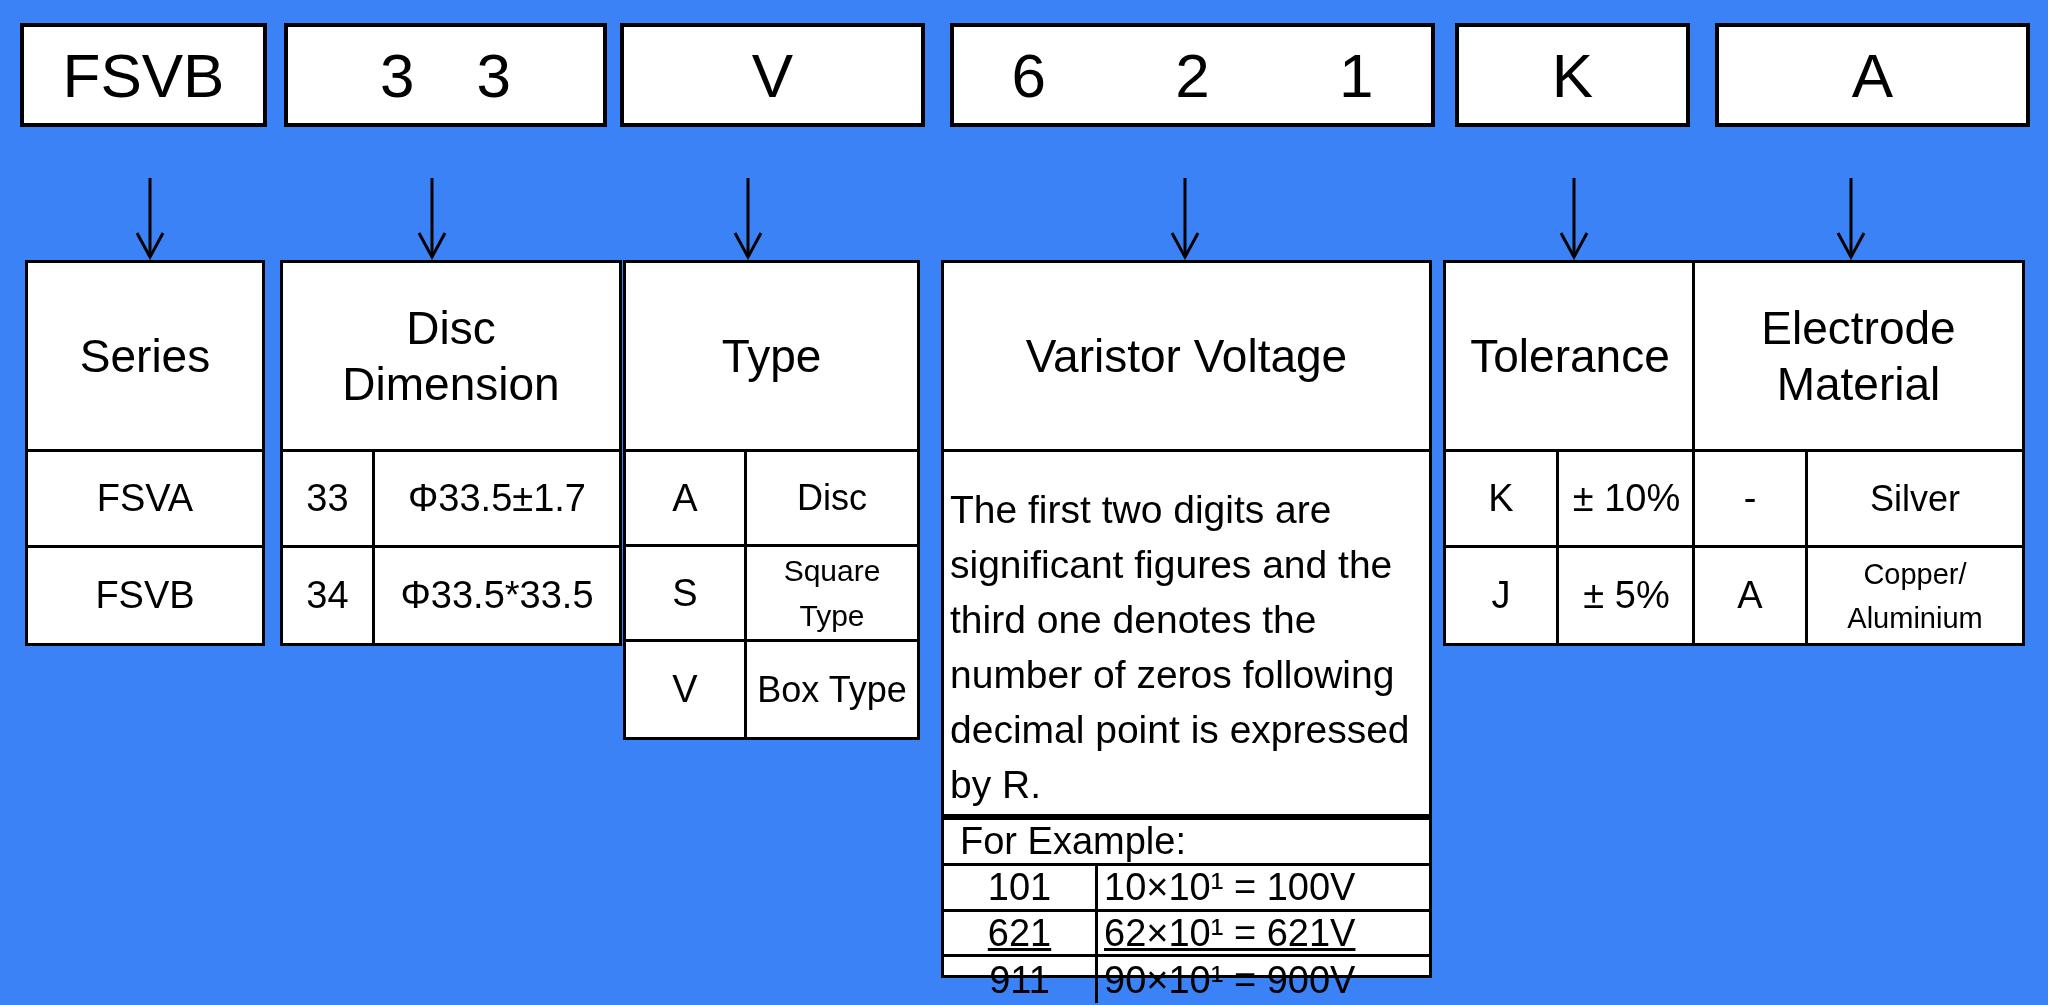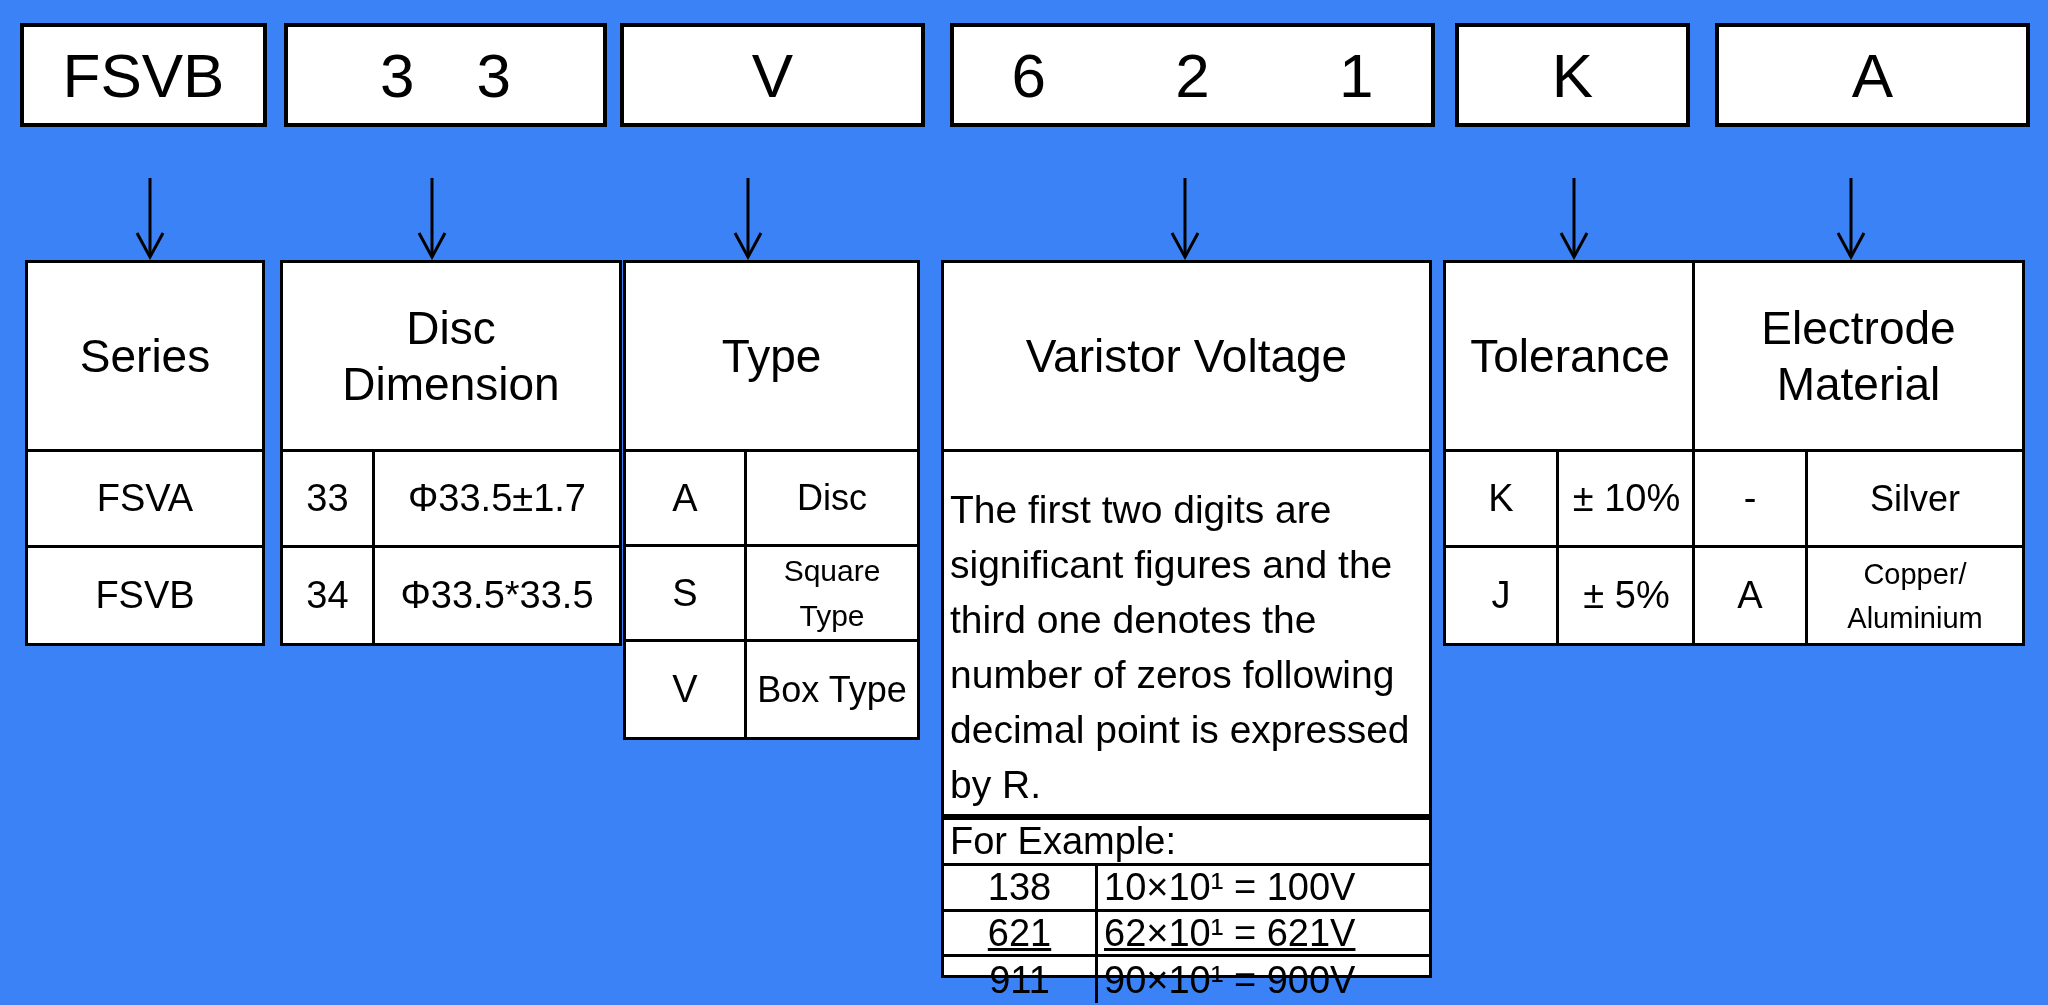--- a/index.html
+++ b/index.html
@@ -43,21 +43,21 @@
   #t-disc .c1{width:92px;} 
   #t-type .c1{width:121px;}
   #t-tol .c1{width:113px;}
   #t-elec .c1{width:113px;}
   .fs36{font-size:36px;} .fs30{font-size:30px;line-height:45px;} .fs29{font-size:29px;line-height:44px;}
 
   
   .vdesc{box-sizing:border-box;height:337px;border-bottom:3px solid #000;
     font-size:39px;line-height:55px;padding:2px 16px 0 6px;text-align:left;margin-top:28px;}
   .vexlabel{box-sizing:border-box;height:49px;border-top:3px solid #000;border-bottom:3px solid #000;
-    display:flex;align-items:center;font-size:38px;padding-left:6px;}
+    display:flex;align-items:center;font-size:38px;padding-left:16px;}
   .vexrow{box-sizing:border-box;display:flex;border-bottom:3px solid #000;}
   .vexrow:last-child{border-bottom:none;}
   .vh46{height:46px;} .vh45{height:45px;text-decoration:underline;}
   .vexc1{box-sizing:border-box;width:154px;border-right:3px solid #000;
     display:flex;align-items:center;justify-content:center;font-size:38px;}
   .vexc2{flex:1;display:flex;align-items:center;font-size:38px;padding-left:6px;}
 </style>
 </head>
 <body>
 
@@ -133,21 +133,21 @@
       <div class="cell c1">V</div>
       <div class="cell c2 fs36">Box Type</div>
     </div>
   </div>
 
   <div class="xtable" id="t-volt">
     <div class="thead">Varistor Voltage</div>
     <div class="vdesc">The first two digits are significant figures and the third one denotes the number of zeros following decimal point is expressed by R.</div>
     <div class="vexlabel">For Example:</div>
     <div class="vexrow vh46">
-      <div class="vexc1">138</div>
+      <div class="vexc1">101</div>
       <div class="vexc2">10×10¹ = 100V</div>
     </div>
     <div class="vexrow vh45">
       <div class="vexc1">621</div>
       <div class="vexc2">62×10¹ = 621V</div>
     </div>
     <div class="vexrow vh46">
       <div class="vexc1">911</div>
       <div class="vexc2">90×10¹ = 900V</div>
     </div>

